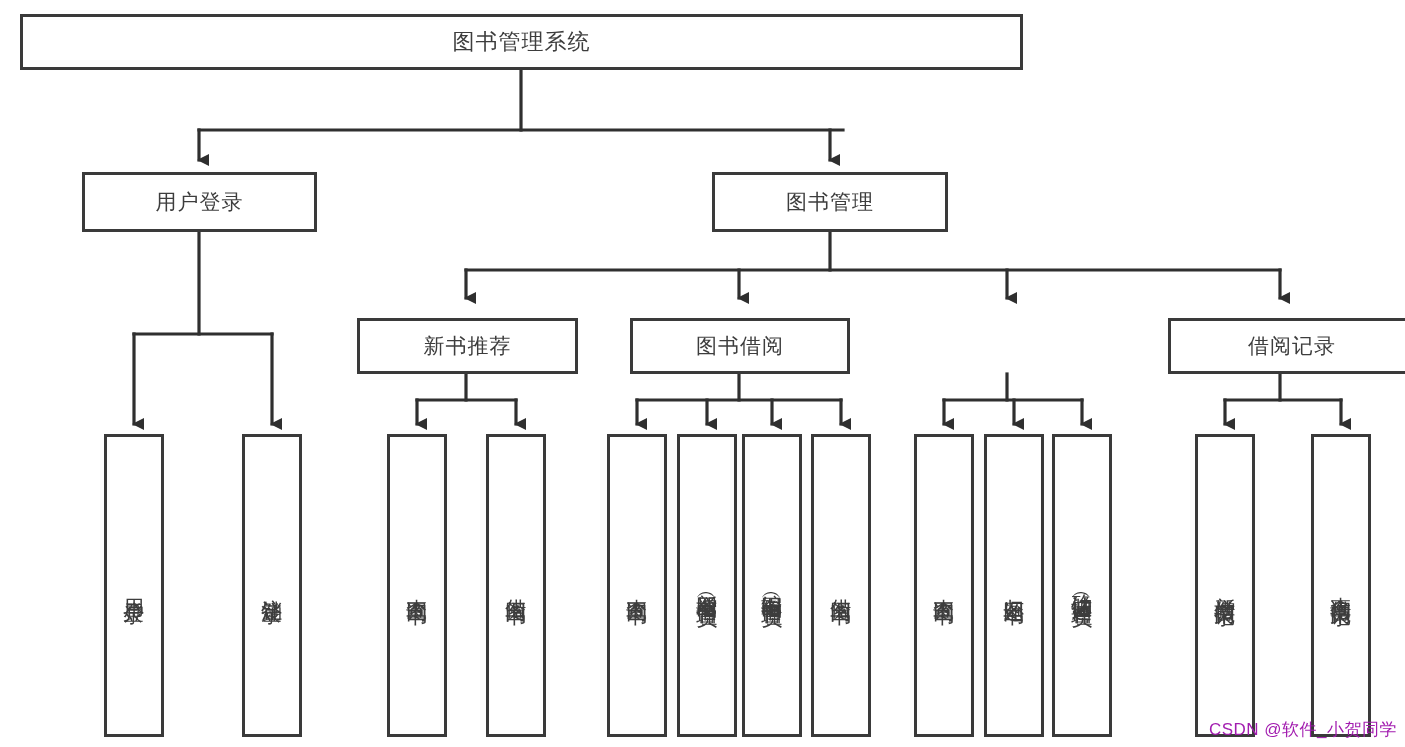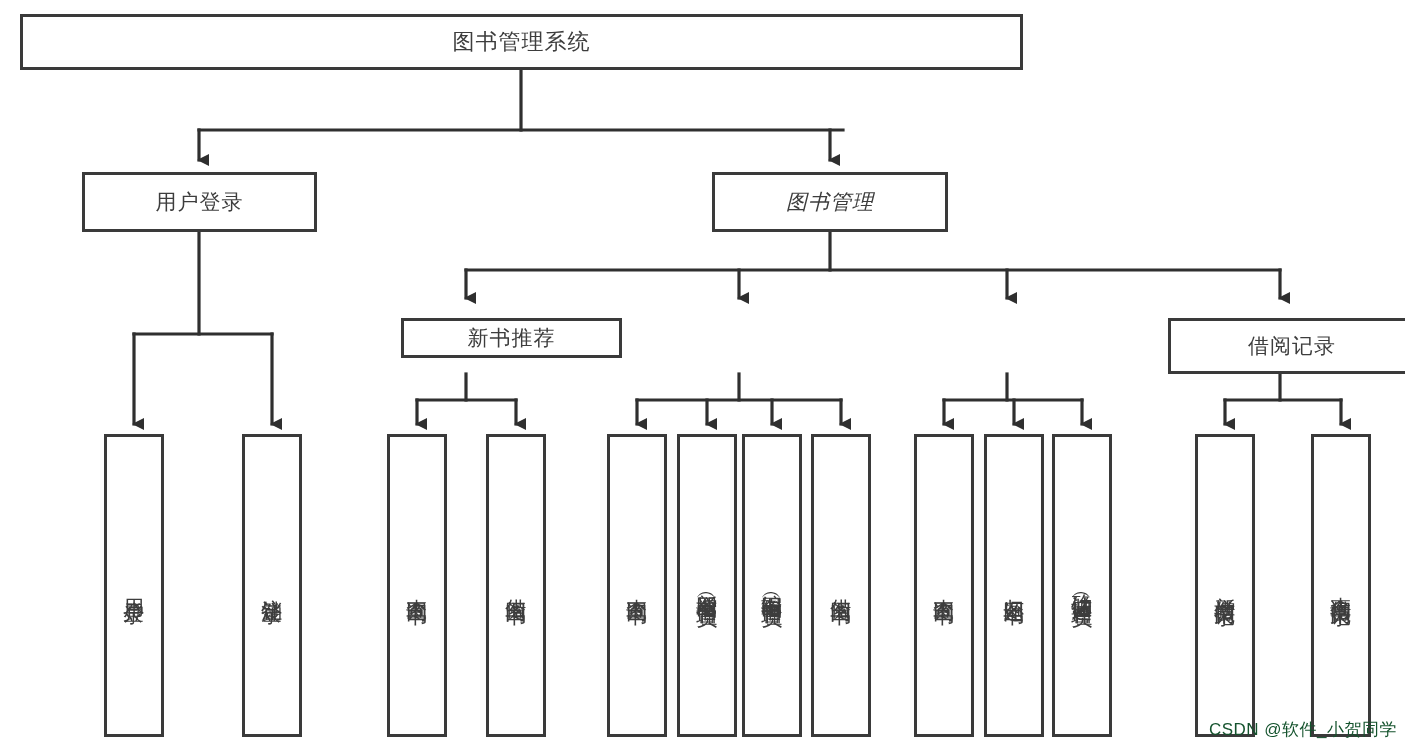--- a/index.html
+++ b/index.html
@@ -51,21 +51,21 @@
     padding: 6px 0;
   }
   .node.root {
     font-size: 22px;
   }
   .watermark {
     position: absolute;
     right: 8px;
     bottom: 6px;
     font-size: 17px;
-    color: #14532d;
+    color: #a21caf;
     letter-spacing: 0.5px;
     white-space: nowrap;
   }
 </style>
 </head>
 <body>
 
 <div id="canvas">
 
   <svg id="connectors" viewBox="0 0 1405 747" xmlns="http://www.w3.org/2000/svg">
@@ -115,24 +115,25 @@
       <path d="M 1225 400 L 1341 400"></path>
       <path d="M 1225 400 L 1225 424" marker-end="url(#arrow)"></path>
       <path d="M 1341 400 L 1341 424" marker-end="url(#arrow)"></path>
     </g>
   </svg>
 
   <div class="node horiz root" style="left:20px; top:14px; width:1003px; height:56px;">图书管理系统</div>
 
   <div class="node horiz" style="left:82px; top:172px; width:235px; height:60px;">用户登录</div>
 
-  <div class="node horiz" style="left:712px; top:172px; width:236px; height:60px;font-style:italic;">图书管理</div>
+  <div class="node horiz" style="left:712px; top:172px; width:236px; height:60px;">图书管理</div>
 
-  <div class="node horiz" style="left:357px; top:318px; width:221px; height:40px;margin-left:44px;">新书推荐</div>
+  <div class="node horiz" style="left:357px; top:318px; width:221px; height:56px;">新书推荐</div>
 
+  <div class="node horiz" style="left:630px; top:318px; width:220px; height:56px;">图书借阅</div>
 
 
   <div class="node horiz" style="left:1168px; top:318px; width:248px; height:56px;">借阅记录</div>
 
   <div class="node vert" style="left:104px; top:434px; width:60px; height:303px;">用户登录</div>
 
   <div class="node vert" style="left:242px; top:434px; width:60px; height:303px;">注销登录</div>
 
   <div class="node vert" style="left:387px; top:434px; width:60px; height:303px;">查询图书</div>
 

